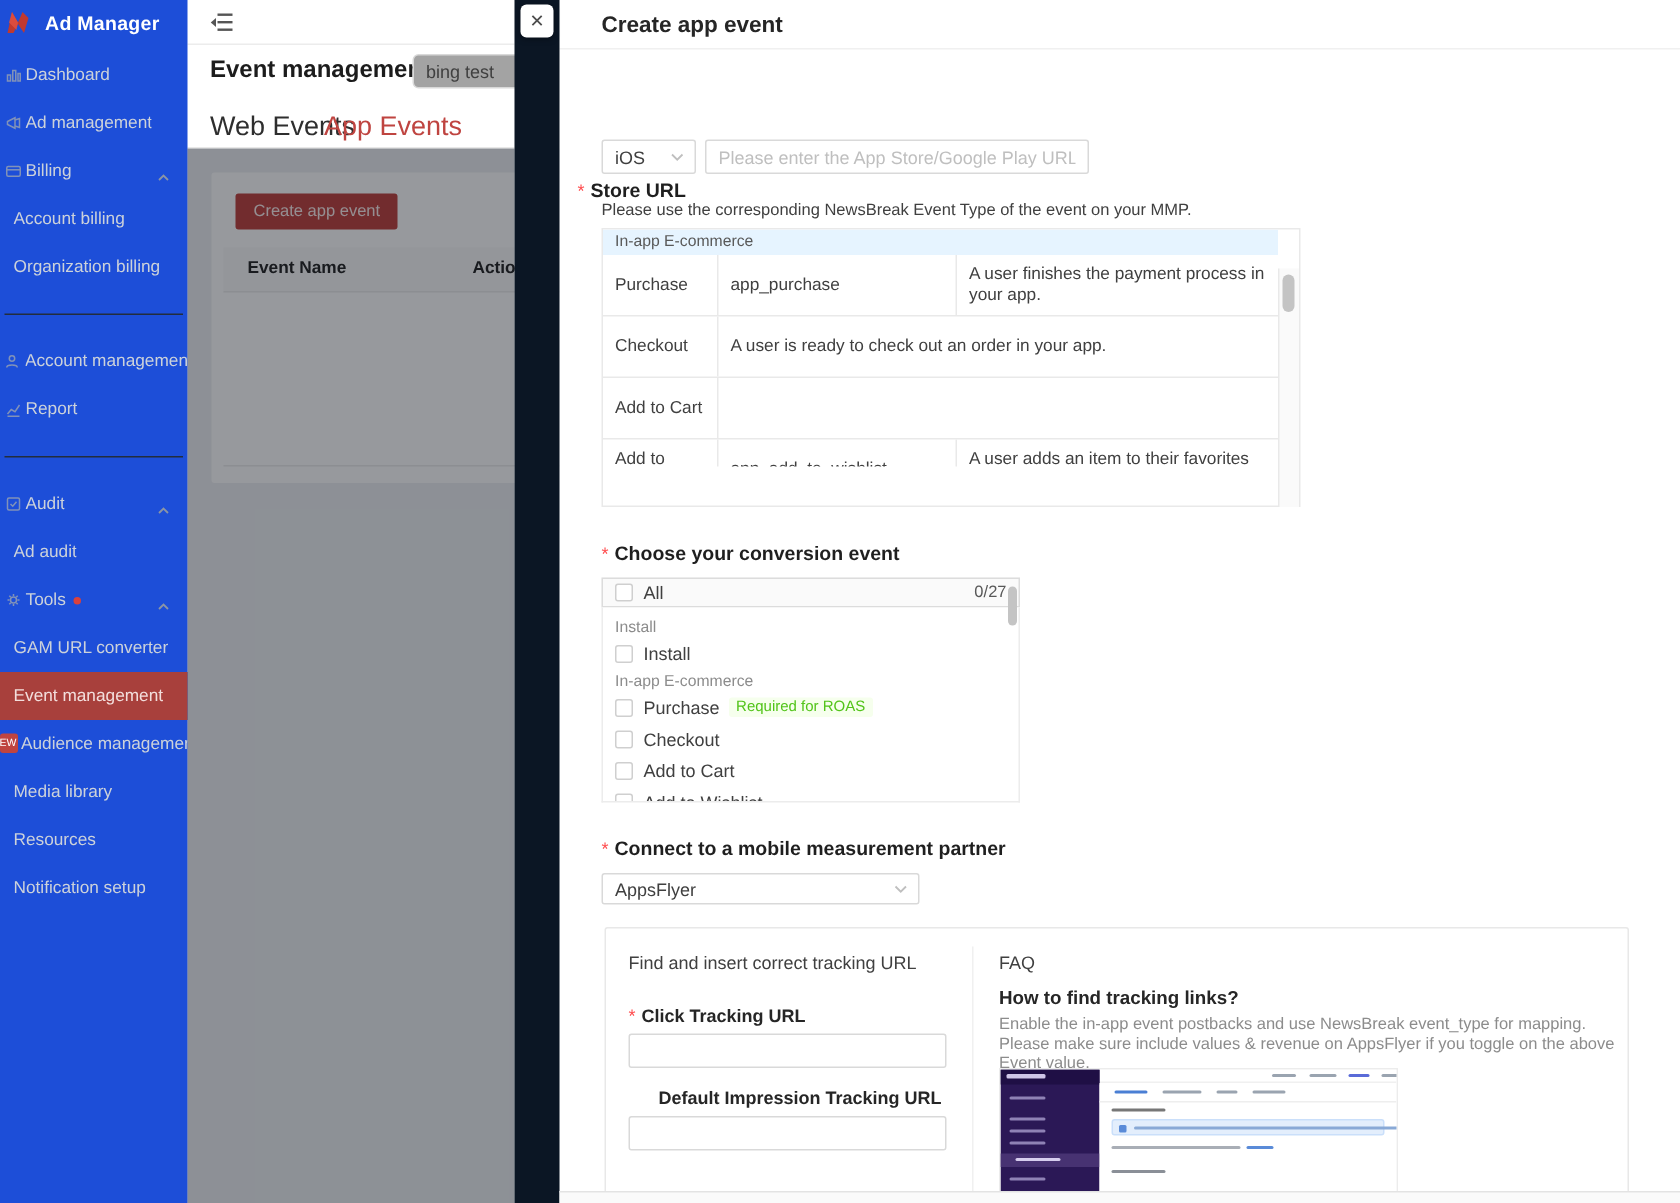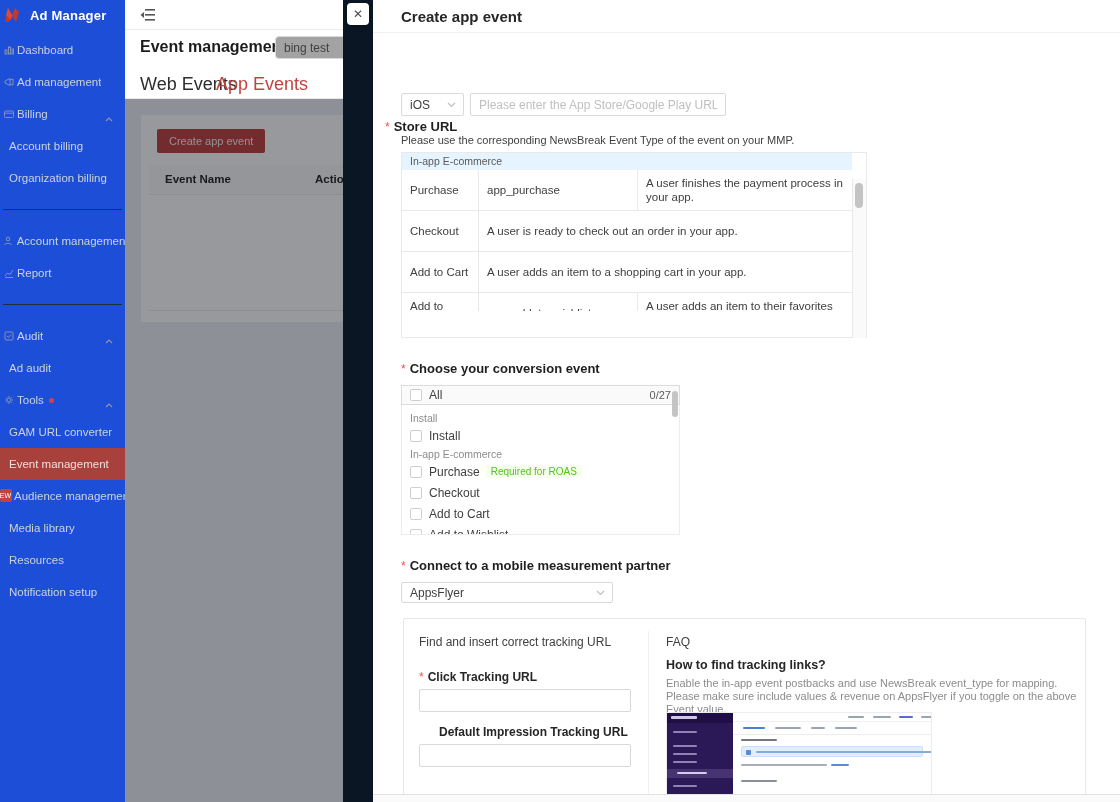--- a/index.html
+++ b/index.html
@@ -301,21 +301,20 @@
               <div class="t-cell c-event">Purchase</div>
               <div class="t-cell c-type">app_purchase</div>
               <div class="t-cell c-desc">A user finishes the payment process in your app.</div>
             </div>
             <div class="t-row">
               <div class="t-cell c-event">Checkout</div>
               <div class="t-cell c-desc">A user is ready to check out an order in your app.</div>
             </div>
             <div class="t-row">
               <div class="t-cell c-event">Add to Cart</div>
-              <div class="t-cell c-desc">A user adds an item to a shopping cart in your app.</div>
             </div>
             <div class="t-row">
               <div class="t-cell c-event">Add to Wishlist</div>
               <div class="t-cell c-type">app_add_to_wishlist</div>
               <div class="t-cell c-desc">A user adds an item to their favorites or wishlist</div>
             </div>
           </div>
         <div class="ev-scroll">
             <div class="ev-thumb"></div>
           </div>

